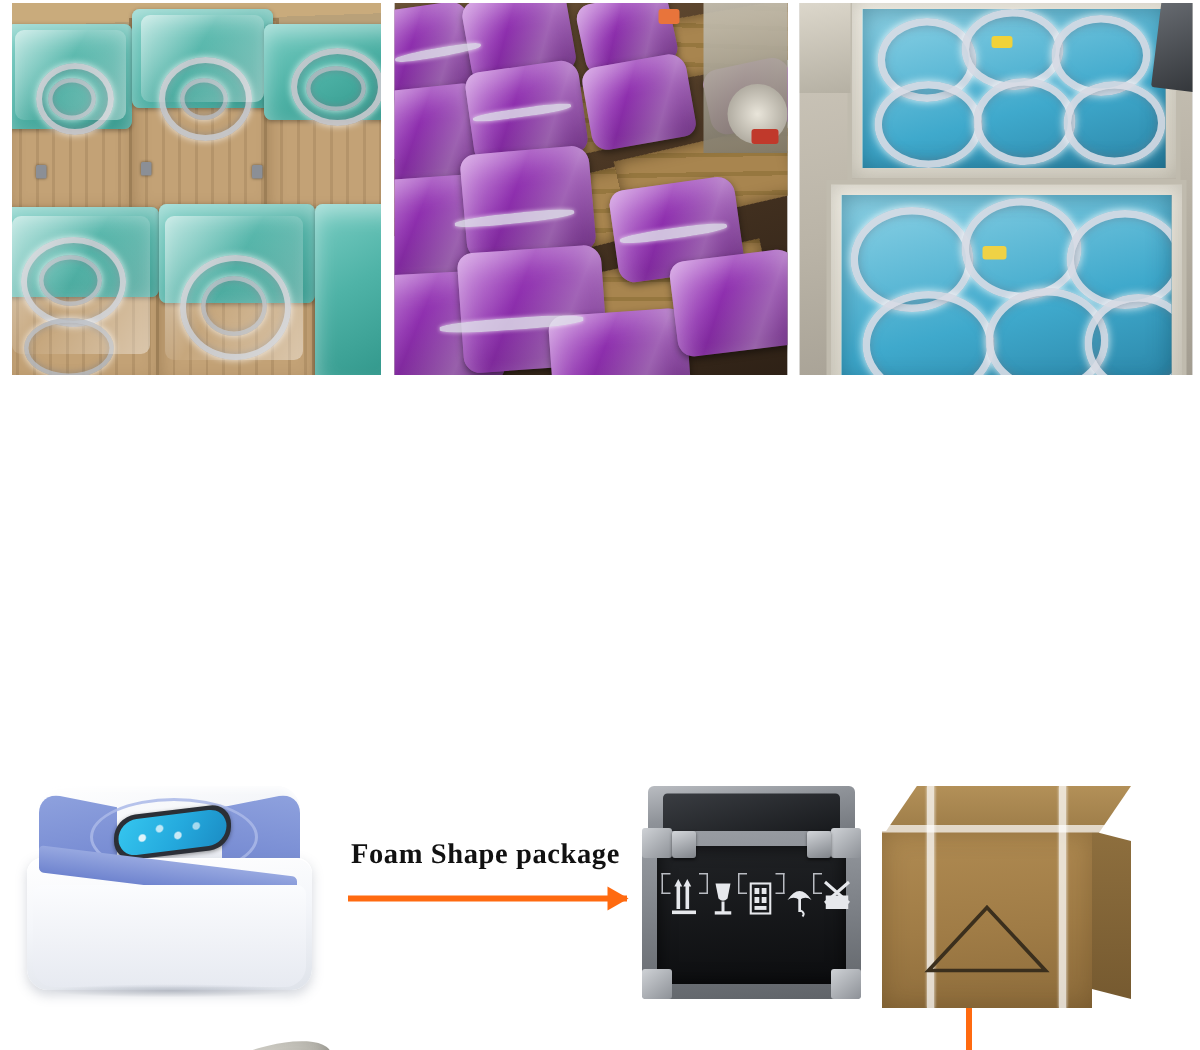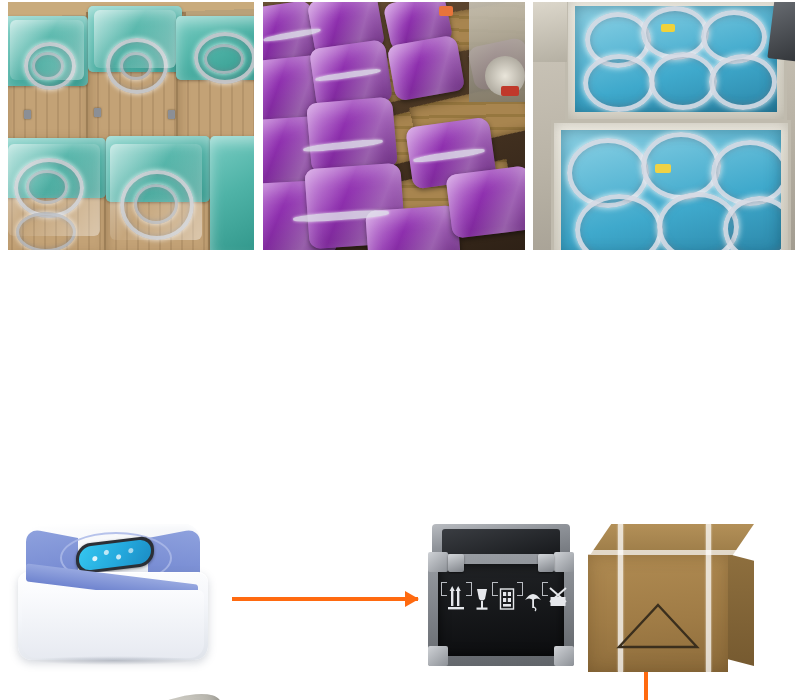--- a/index.html
+++ b/index.html
@@ -291,20 +291,21 @@
       <div class="dev-body"></div>
       <div class="dev-stripe"></div>
       <div class="dev-front"></div>
       <div class="dev-shadow"></div>
     </div>
 
     <div class="arrow-h" id="arrow1" style="left:232px;top:345px;width:186px;">
       <div class="shaft" style="background:#FF6A10;"></div>
       <div class="head" style="right:-1px;border-left:14px solid #FF6A10;"></div>
     </div>
+    <div class="step-label" style="left:234px;top:307px;">Foam Shape package</div>
 
     <div id="flightcase">
       <div class="fc-lid"></div>
       <div class="fc-lidtop"></div>
       <div class="fc-body"></div>
       <div class="fc-panel">
 
         <div class="fc-sym" style="left:8px;">
           <svg class="g" viewBox="0 0 20 30" aria-hidden="true">
             <rect x="5" y="4" width="2.4" height="16" fill="#e6e8ec"></rect>

